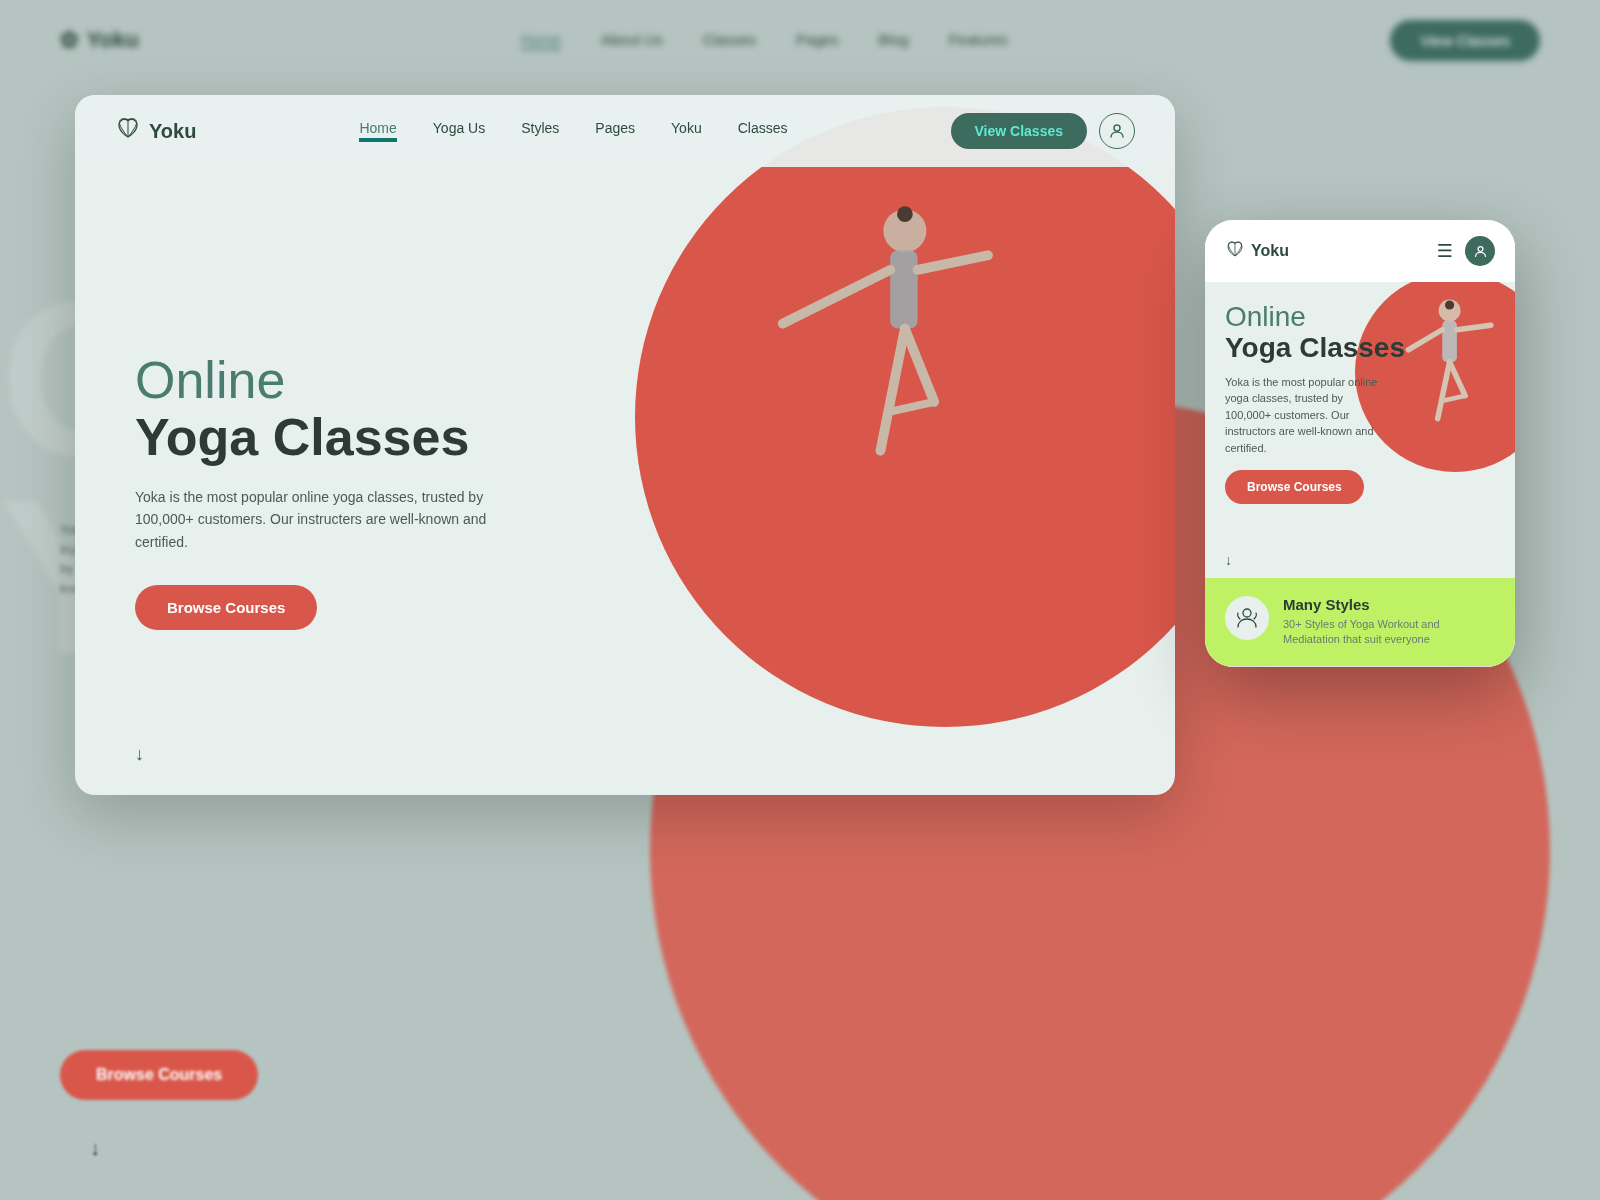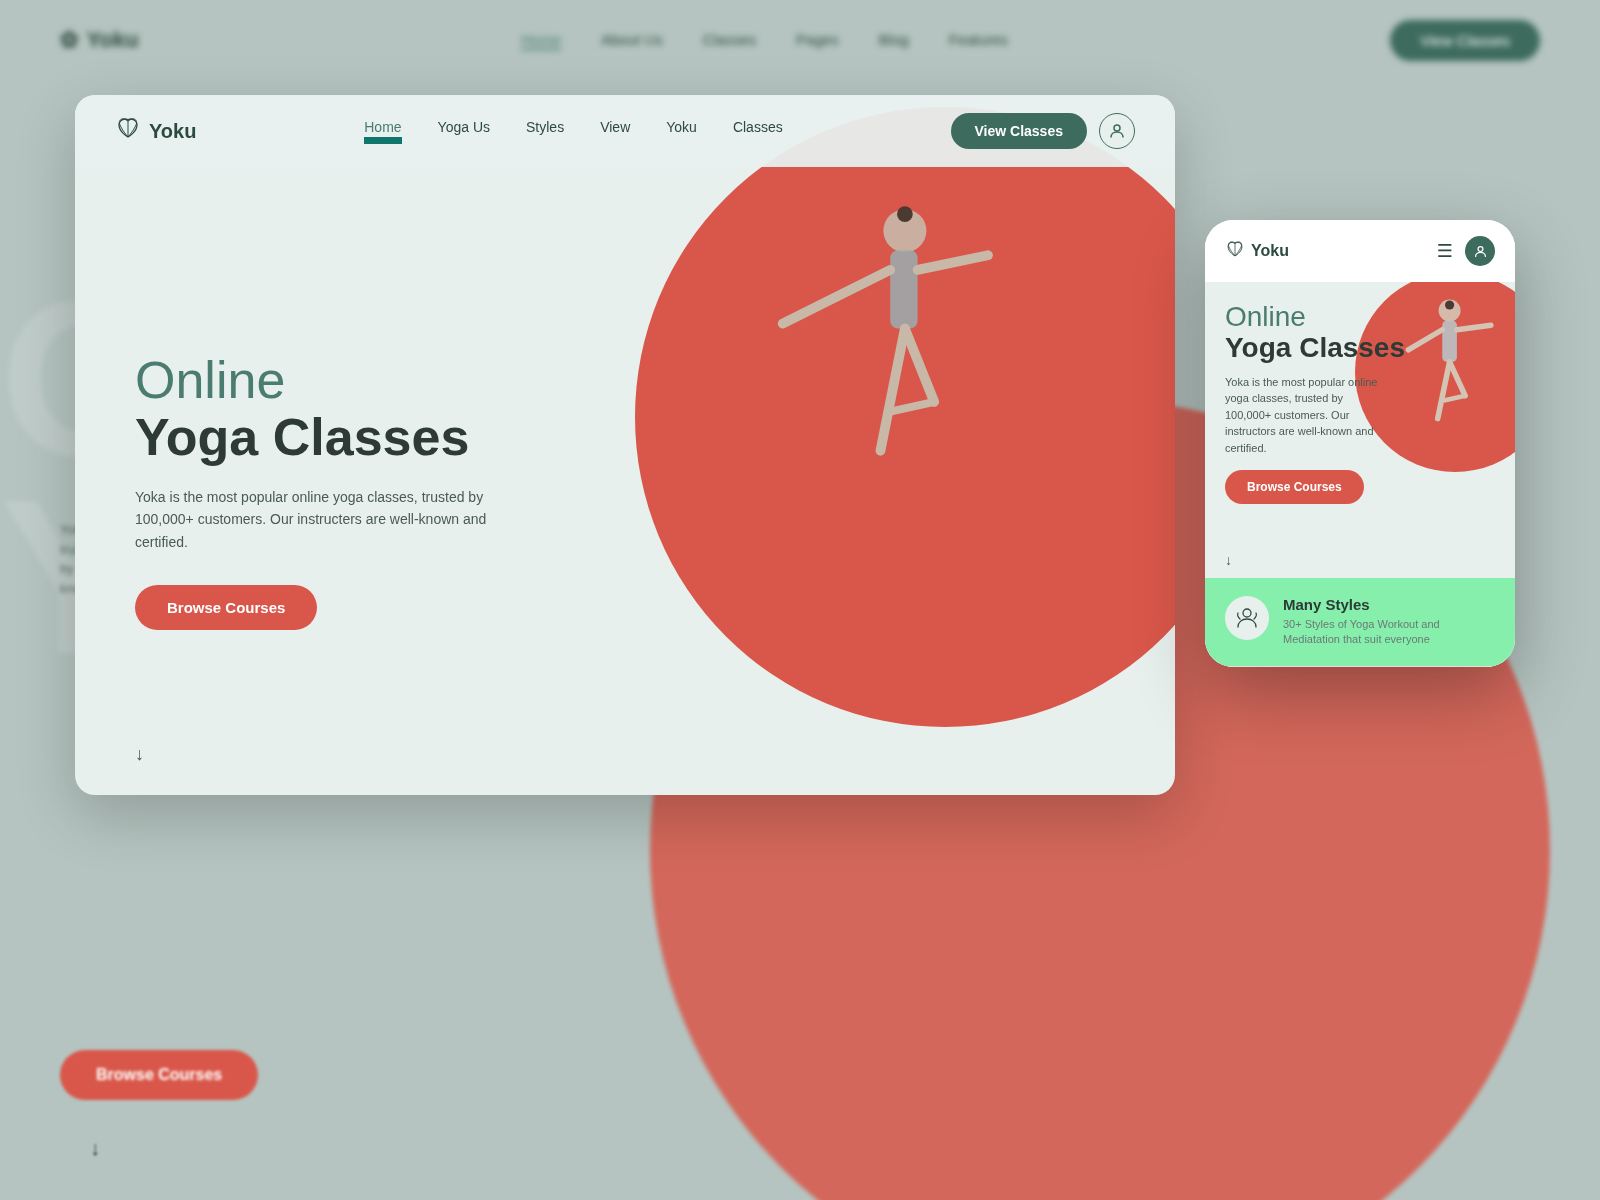--- a/index.html
+++ b/index.html
@@ -159,33 +159,33 @@
     .desktop-nav-links {
       display: flex;
       gap: 36px;
       font-size: 14px;
       color: #2d4a3e;
     }
 
     .desktop-nav-links span { cursor: pointer; }
     .desktop-nav-links span.active {
       color: #4a7c6f;
-      border-bottom: 7px solid #0f766e;
+      border-bottom: 4px solid #0f766e;
       padding-bottom: 2px;
     }
 
     .desktop-nav-right {
       display: flex;
       align-items: center;
       gap: 12px;
     }
 
     .view-classes-btn {
       background: #3d6b5e;
-      color: #ffffff;
+      color: #5eead4;
       border: none;
       border-radius: 30px;
       padding: 10px 24px;
       font-size: 14px;
       font-weight: 600;
       cursor: pointer;
     }
 
     .user-icon-btn {
       width: 36px;
@@ -421,21 +421,21 @@
     .mobile-features-section {
       background: #f5f5f5;
       padding: 0;
     }
 
     .mobile-feature-item {
       padding: 18px 20px;
       display: flex;
       gap: 14px;
       align-items: flex-start;
-      background: #86efac;
+      background: #bef264;
     }
 
     .feature-icon-circle {
       width: 44px;
       height: 44px;
       border-radius: 50%;
       background: #e8f0ee;
       display: flex;
       align-items: center;
       justify-content: center;
@@ -528,21 +528,21 @@
           <path d="M13 20C13 20 19 13 21 8C22.5 5 21 1 17 2C15.5 2.5 14.2 3.2 13 4" stroke="#2d4a3e" stroke-width="1" fill="none"></path>
           <path d="M13 20V4" stroke="#2d4a3e" stroke-width="1" fill="none"></path>
         </svg>
       </span>
       <span>Yoku</span>
     </div>
     <div class="desktop-nav-links">
       <span class="active">Home</span>
       <span>Yoga Us</span>
       <span>Styles</span>
-      <span>View</span>
+      <span>Pages</span>
       <span>Yoku</span>
       <span>Classes</span>
     </div>
     <div class="desktop-nav-right">
       <button class="view-classes-btn">View Classes</button>
       <div class="user-icon-btn">
         <svg width="16" height="16" viewBox="0 0 16 16" fill="none">
           <circle cx="8" cy="5" r="3" stroke="#3d6b5e" stroke-width="1.5"></circle>
           <path d="M2 14C2 11 4.7 9 8 9C11.3 9 14 11 14 14" stroke="#3d6b5e" stroke-width="1.5" stroke-linecap="round"></path>
         </svg>

